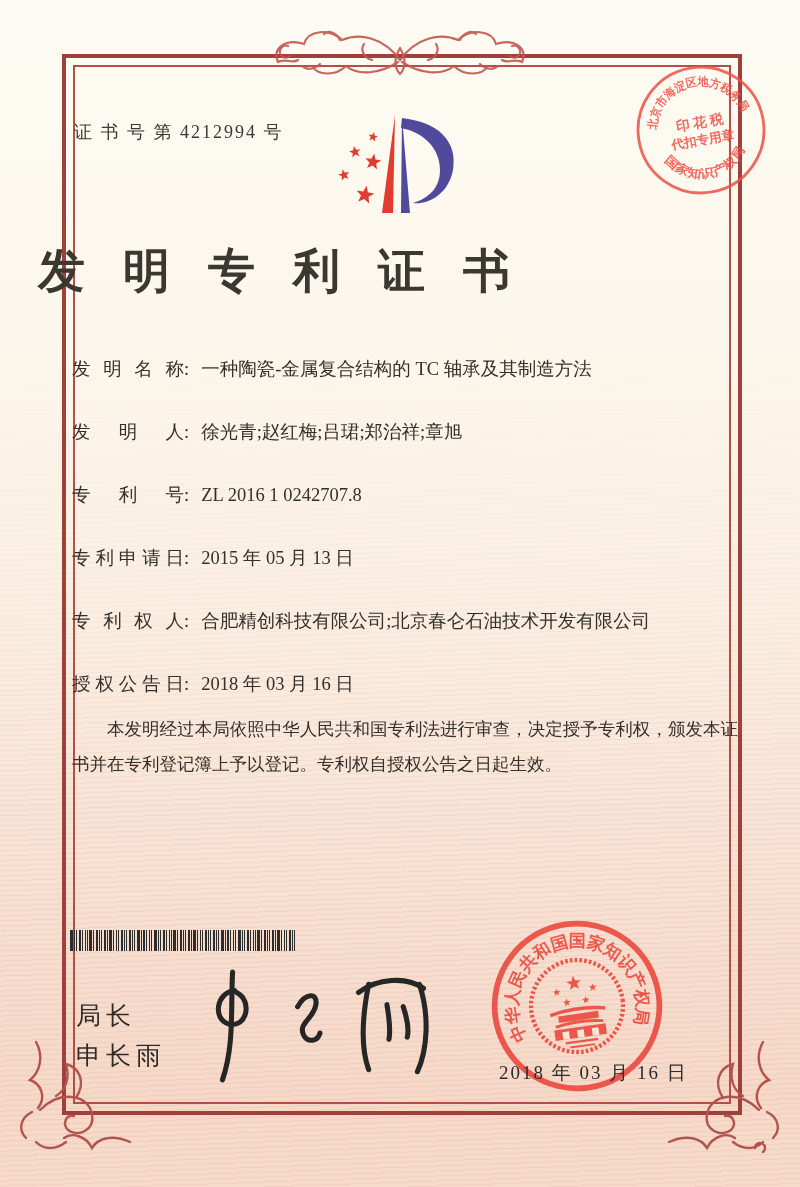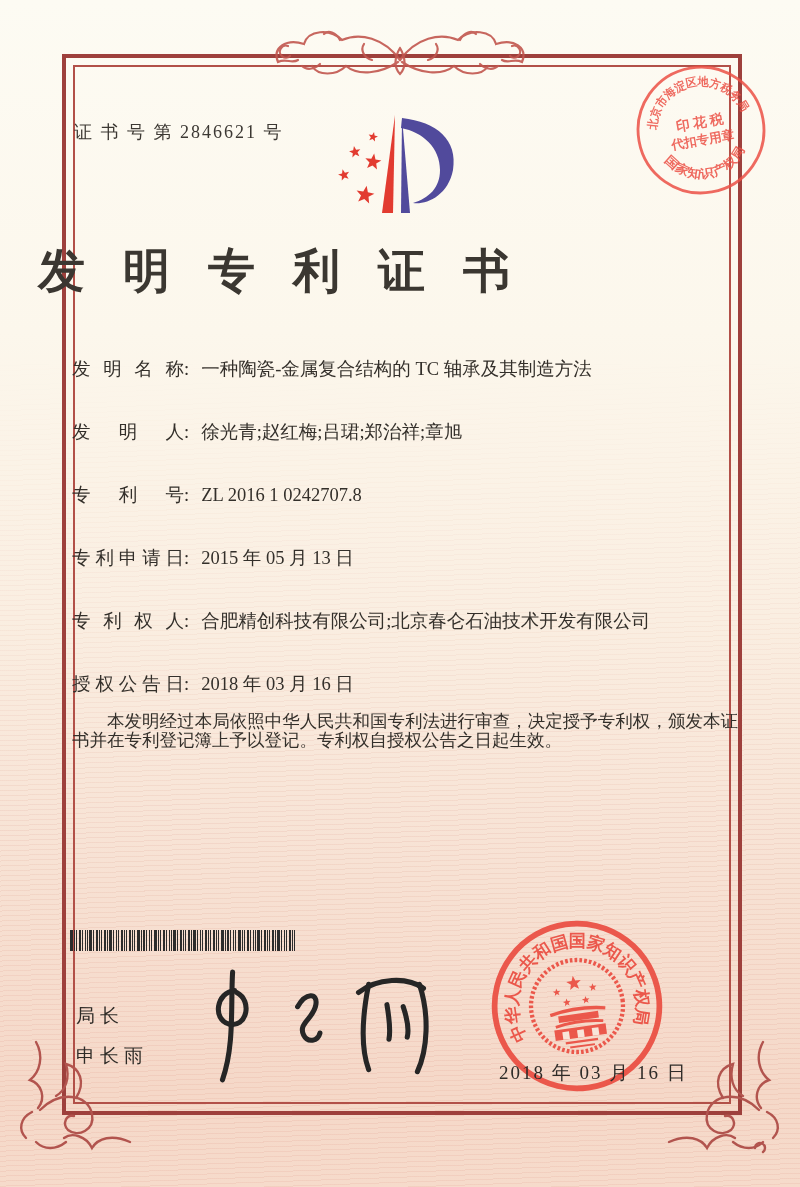--- a/index.html
+++ b/index.html
@@ -23,23 +23,23 @@
   .title{
     position:absolute; left:0; right:0; top:240px; margin:0;
     font-size:47px; font-weight:600; color:#3b3731;
     letter-spacing:38px; padding-left:38px;
   }
   .fields{position:absolute; left:72px; top:356px; right:56px;}
   .field-row{margin-bottom:37px; font-size:18.5px; line-height:26px; white-space:nowrap;}
   .field-label{display:inline-flex; justify-content:space-between; width:112px; vertical-align:bottom;}
   .colon{margin-right:12px;}
   .paragraphs{position:absolute; left:72px; right:62px; top:712px; text-align:justify;}
-  .paragraphs p{margin:0; font-size:17.5px; line-height:19px; text-indent:2em;}
+  .paragraphs p{margin:0; font-size:17.5px; line-height:35px; text-indent:2em;}
   .barcode{position:absolute; left:70px; top:930px; width:230px; height:21px;}
-  .officer{position:absolute; left:76px; top:996px; font-size:19px; letter-spacing:5px; line-height:40px; color:#2e2b27;}
+  .officer{position:absolute; left:76px; top:996px; font-size:25px; letter-spacing:5px; line-height:40px; color:#2e2b27;}
   .signature{position:absolute; left:185px; top:962px; width:280px; height:132px; z-index:4;}
   .office-seal{position:absolute; left:486px; top:915px; width:182px; height:182px; z-index:2; opacity:0.9;}
   .issue-date{position:absolute; left:499px; top:1060px; font-size:19px; letter-spacing:2px; color:#2e2b28; z-index:3;}
   .tax-seal{position:absolute; left:633px; top:62px; width:136px; height:136px; opacity:0.85;}
   .seal-text{font-family:"Liberation Serif","DejaVu Serif",serif; font-weight:bold;}
 </style>
 </head>
 <body>
 
 <div class="page">
@@ -77,21 +77,21 @@
     <g stroke="#b2544e" stroke-width="2.4" fill="none" stroke-linecap="round">
       <path d="M100,4 C92,18 96,34 106,42 C94,46 90,60 98,70"></path>
       <path d="M6,104 C24,96 38,100 44,110 C50,98 64,94 72,100"></path>
       <path d="M96,72 C76,52 48,56 44,76 C41,92 58,100 68,92 C74,86 70,76 62,78"></path>
       <path d="M60,60 C50,44 56,30 70,26 C66,40 70,52 80,58"></path>
       <path d="M104,74 C116,80 118,92 110,100"></path>
       <path d="M70,104 C80,112 92,112 100,104"></path>
     </g>
   </svg>
 
-  <div class="cert-number">证 书 号 第 2846621 号</div>
+  <div class="cert-number">证 书 号 第 4212994 号</div>
 
   <svg class="logo" viewBox="0 0 152 146">
     <polygon fill="#e23b30" points="49.04,40.11 49.56,43.59 52.97,44.48 49.82,46.05 50.03,49.57 47.56,47.05 44.28,48.35 45.91,45.22 43.67,42.50 47.15,43.08"></polygon>
     <polygon fill="#e23b30" points="28.96,54.09 31.10,57.74 35.30,57.18 32.50,60.35 34.32,64.17 30.44,62.48 27.37,65.39 27.77,61.18 24.06,59.16 28.19,58.25"></polygon>
     <polygon fill="#e23b30" points="49.18,61.58 50.48,67.43 56.37,68.52 51.21,71.56 51.99,77.51 47.50,73.54 42.10,76.11 44.48,70.62 40.36,66.27 46.32,66.85"></polygon>
     <polygon fill="#e23b30" points="17.55,77.18 19.94,80.66 24.09,79.82 21.51,83.18 23.60,86.86 19.61,85.45 16.75,88.56 16.86,84.34 13.01,82.58 17.07,81.38"></polygon>
     <polygon fill="#e23b30" points="41.65,93.64 42.87,100.23 49.41,101.68 43.52,104.87 44.16,111.54 39.31,106.93 33.17,109.60 36.05,103.56 31.61,98.54 38.25,99.41"></polygon>
     <path d="M70,23 L57,121 L68,121 Z" fill="#e23b30"></path>
     <path d="M77,25 L76,121 L85,121 Z" fill="#514a9c"></path>
     <path d="M77,26 C112,30 133,48 128,78 C123,104 101,113 88,111 C104,106 115,96 115,78 C115,56 98,40 76,36 Z" fill="#514a9c"></path>

